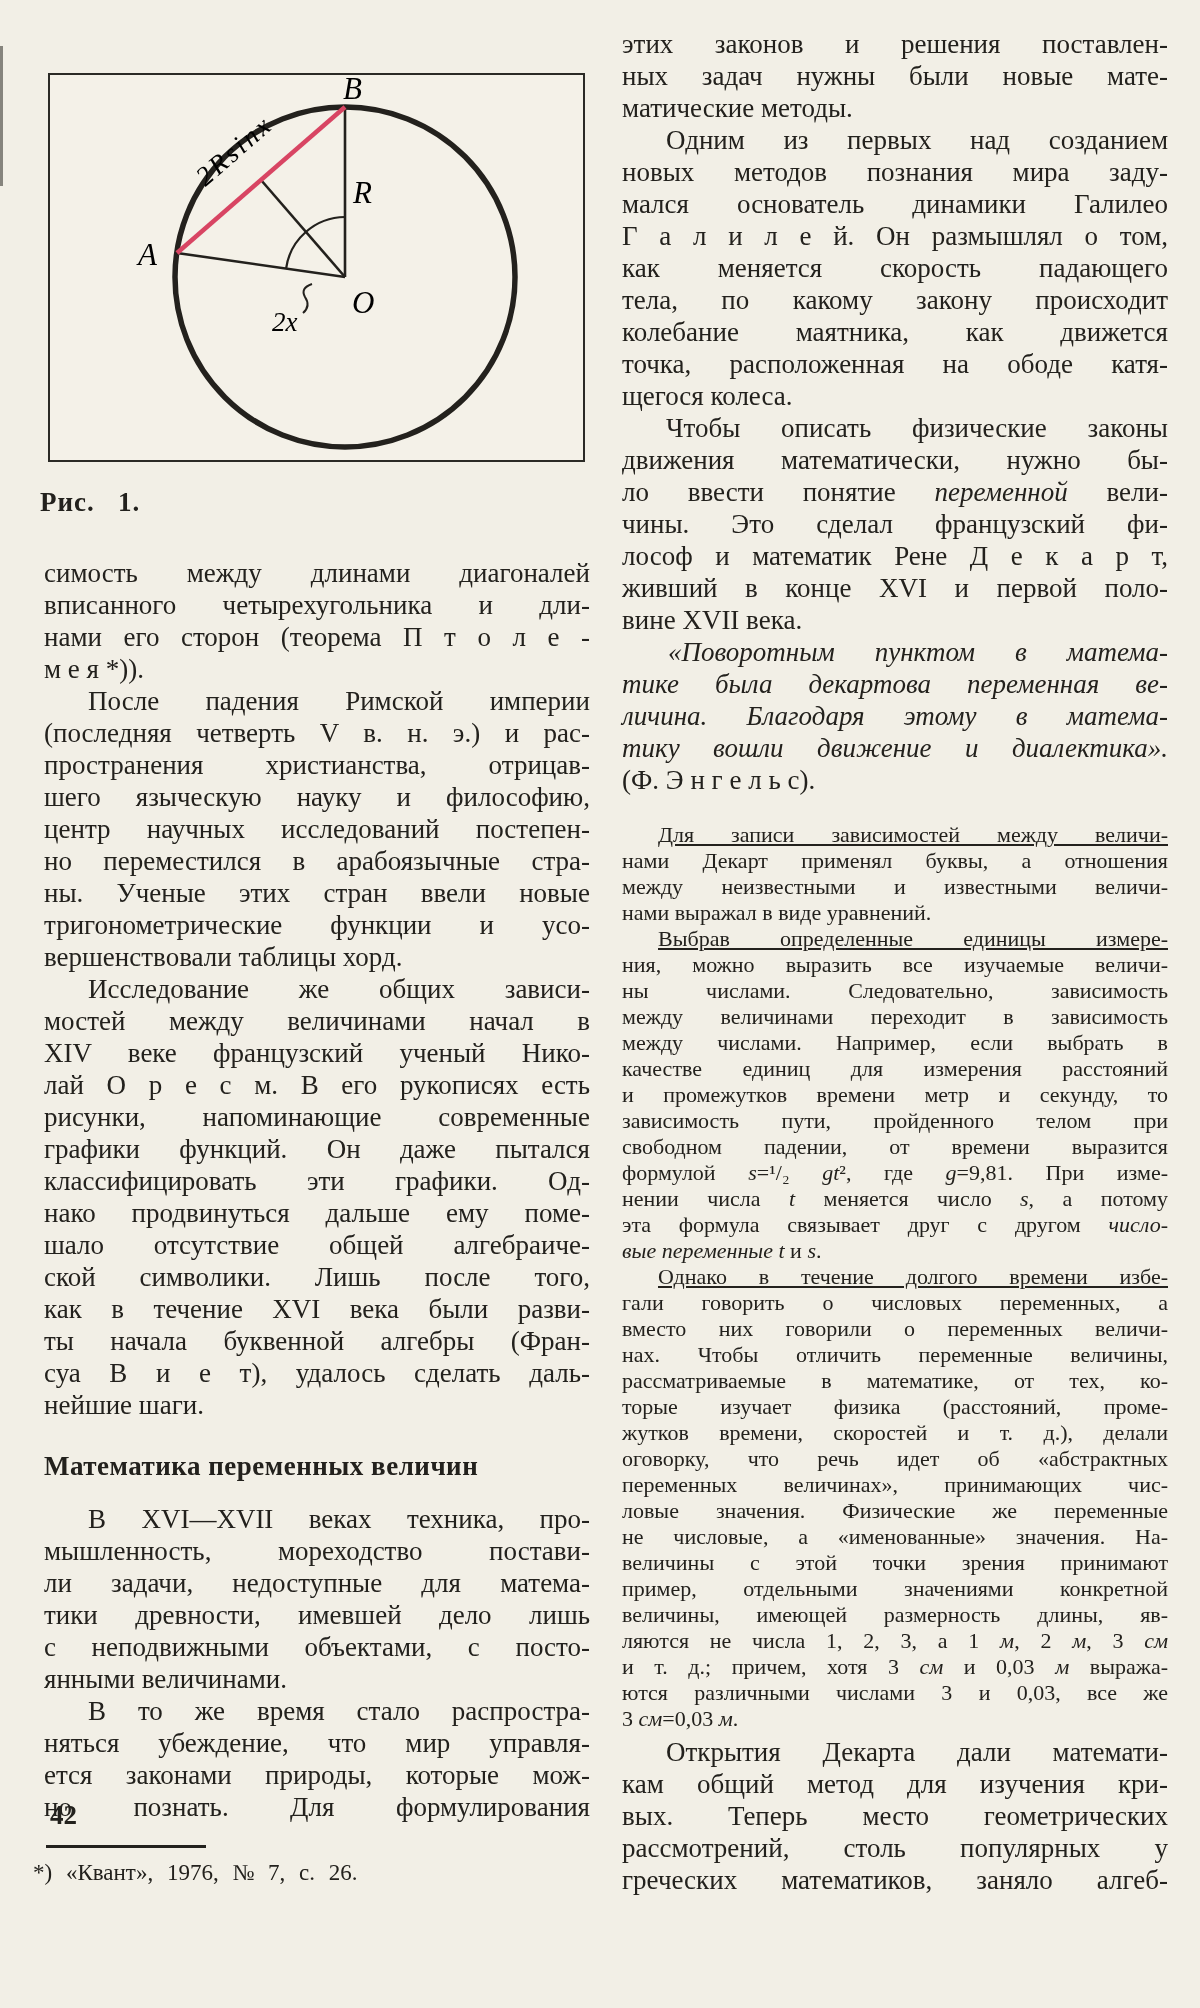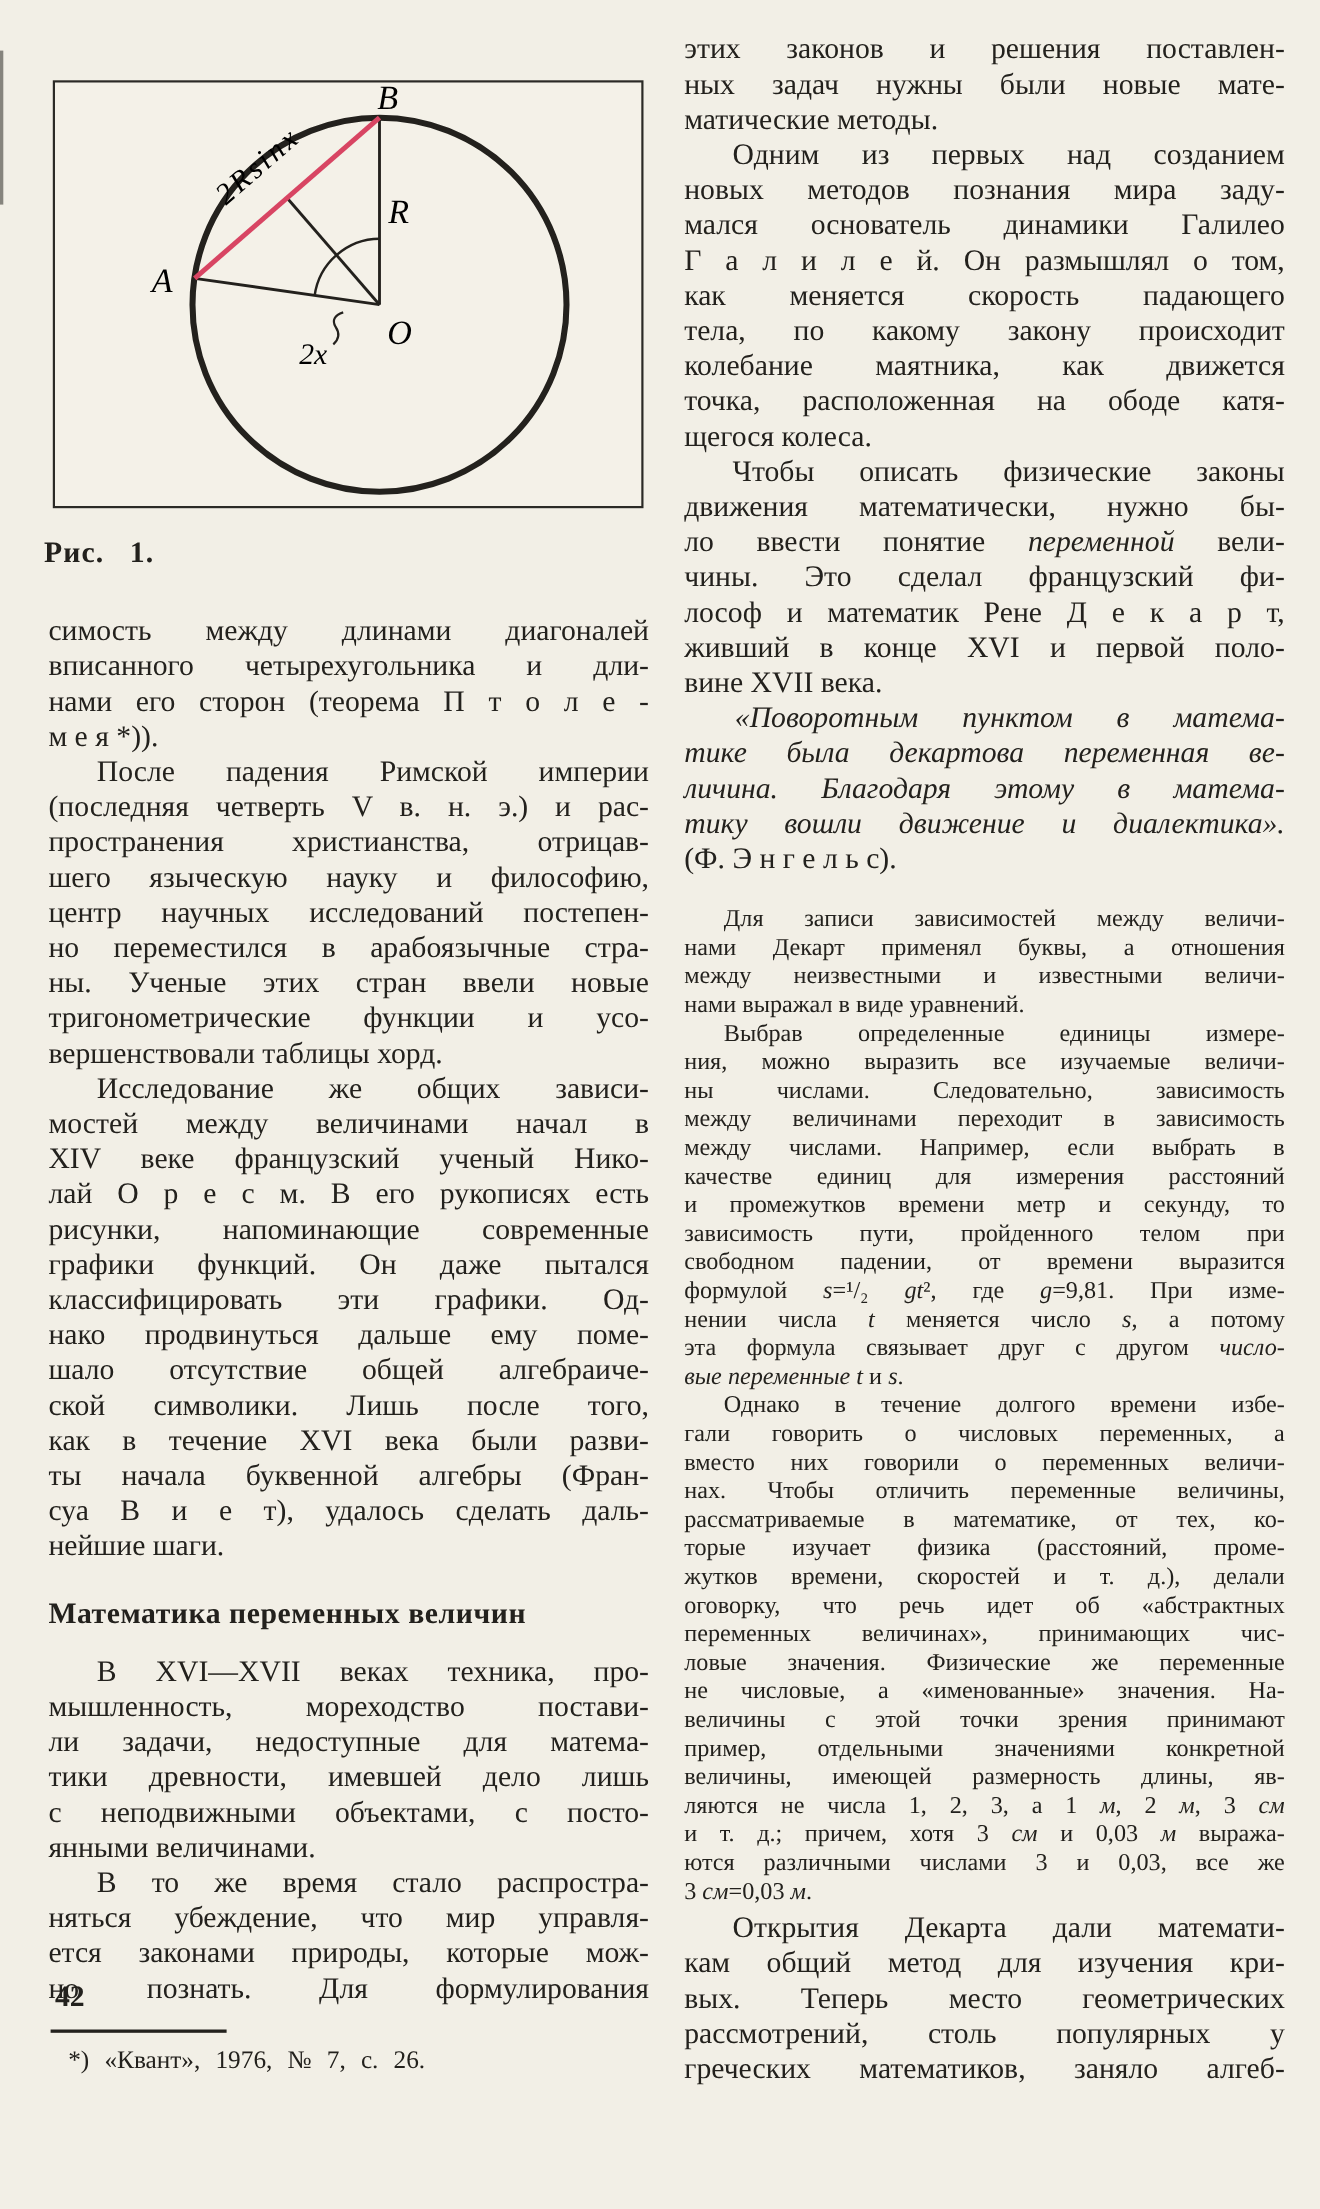--- a/index.html
+++ b/index.html
@@ -30,26 +30,26 @@
   }
   .jl.last{text-align-last:left;}
   .body .jl{font-size:27px;line-height:32px;}
   .small .jl{font-size:22px;line-height:26px;}
   .heading .jl{font-size:27px;line-height:32px;font-weight:bold;letter-spacing:.5px;}
   .heading{margin:29px 0 21px 0;}
   .para + .small{margin-top:26px;}
   .small + .para{margin-top:4px;}
   .it .jl{font-style:italic;}
   .body .ind{text-indent:44px;}
-  .small .ind{text-indent:36px;}
+  .small .ind{text-indent:36px;text-decoration:underline;}
   .quote .ind{text-indent:46px;}
   i{font-style:italic;}
   
   #footnote-rule{left:46px;top:1845px;width:160px;height:3px;background:#23211d;}
-  #footnote{left:62px;top:1860px;width:520px;font-size:23px;word-spacing:8px;}
+  #footnote{left:33px;top:1860px;width:520px;font-size:23px;word-spacing:8px;}
   #page-number{left:50px;top:1800px;font-size:27px;font-weight:bold;}
   
   #edge-mark{left:0;top:46px;width:3px;height:140px;background:rgba(45,44,38,.55);}
   svg text{font-family:"Liberation Serif","DejaVu Serif",serif;}
 </style>
 </head>
 <body>
 
 <div class="abs" id="edge-mark"></div>
 

